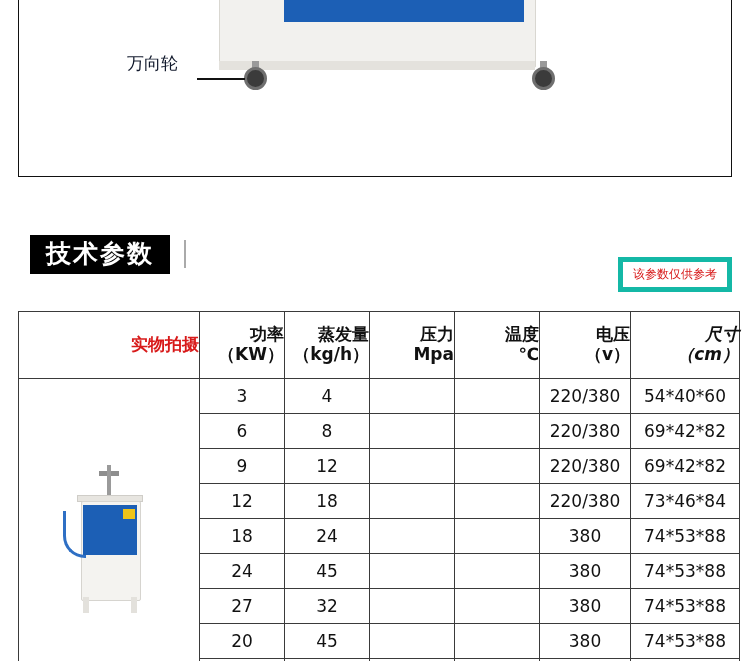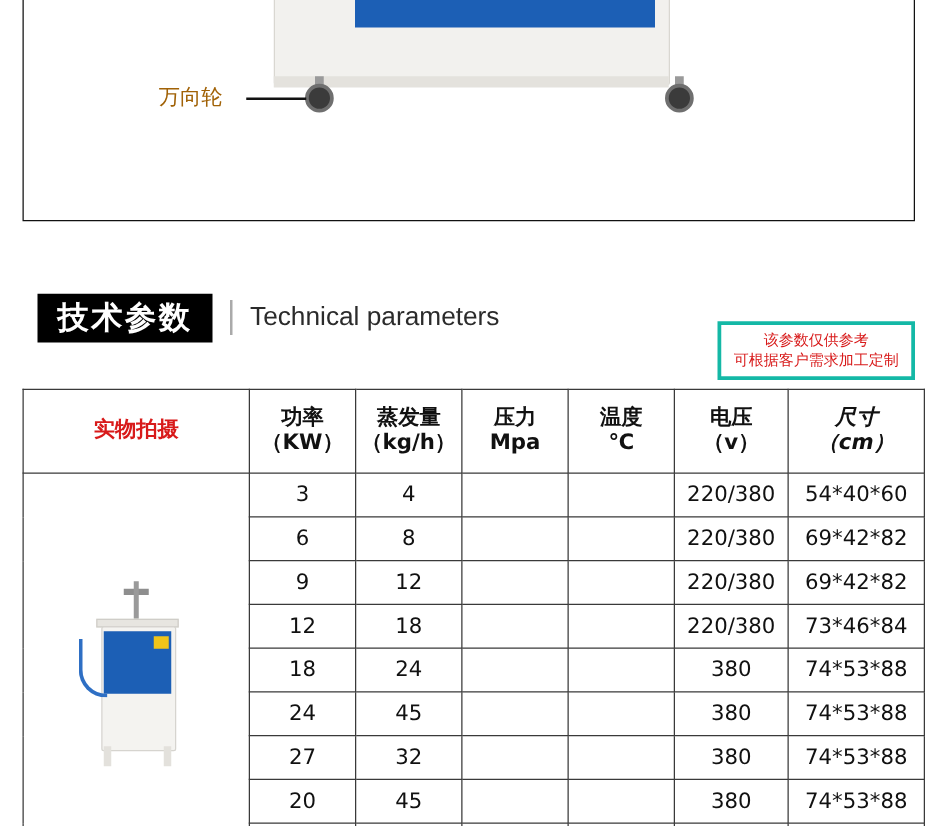--- a/index.html
+++ b/index.html
@@ -71,23 +71,23 @@
     width: 7px;
     height: 10px;
     background: #9a9a9a;
   }
   .wheel-stem.left { left: 233px; top: 240px; }
   .wheel-stem.right { left: 521px; top: 240px; }
 
   .callout-label {
     position: absolute;
     left: 108px;
-    top: 245px;
+    top: 231px;
     font-size: 17px;
-    color: #a16207;
+    color: #0f172a;
     font-family: "DejaVu Sans", "Liberation Sans", sans-serif;
     white-space: nowrap;
   }
   .callout-line {
     position: absolute;
     left: 178px;
     top: 257px;
     width: 48px;
     height: 2px;
     background: #111;
@@ -123,21 +123,21 @@
     color: #2b2b2b;
     font-family: "Liberation Sans", sans-serif;
     white-space: nowrap;
   }
 
   
   .note-box {
     position: absolute;
     right: 18px;
     top: 257px;
-    border: 3px solid #14b8a6;
+    border: 5px solid #14b8a6;
     padding: 4px 10px 5px 10px;
     background: #ffffff;
     text-align: center;
     line-height: 1.35;
   }
   .note-box div {
     font-size: 12px;
     color: #d81a1a;
     font-family: "DejaVu Sans", "Liberation Sans", sans-serif;
     white-space: nowrap;
@@ -158,20 +158,21 @@
     vertical-align: middle;
     font-size: 17px;
     font-family: "DejaVu Sans", "Liberation Sans", sans-serif;
     color: #111;
     padding: 0;
   }
   .spec-table thead th {
     height: 66px;
     font-weight: bold;
     line-height: 1.15;
+    text-align: right;
   }
   .spec-table thead th.red {
     color: #d81a1a;
   }
   .spec-table tbody td {
     height: 34px;
     font-weight: normal;
   }
   .hdr-sub {
     display: block;
@@ -288,26 +289,24 @@
   <div class="wheel-stem right"></div>
   <div class="wheel left"></div>
   <div class="wheel right"></div>
   <div class="callout-line"></div>
   <div class="callout-label">万向轮</div>
 </div>
 
 <div class="section-title-wrap">
   <div class="title-badge">技术参数</div>
   <div class="title-sep"></div>
-  <div class="title-en">Technical parameters</div>
 </div>
 
 <div class="note-box">
   <div>该参数仅供参考</div>
-  <div>可根据客户需求加工定制</div>
 </div>
 
 <table class="spec-table">
   <thead>
     <tr>
       <th class="col-photo red">
         <span>实物拍摄</span>
       </th>
       <th class="col-kw">
         <span class="hdr-sub">功率</span>

